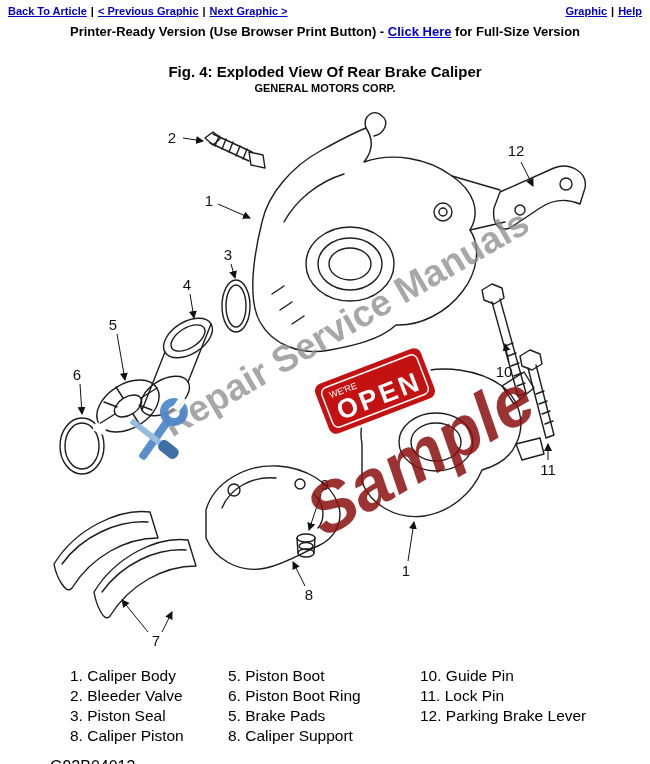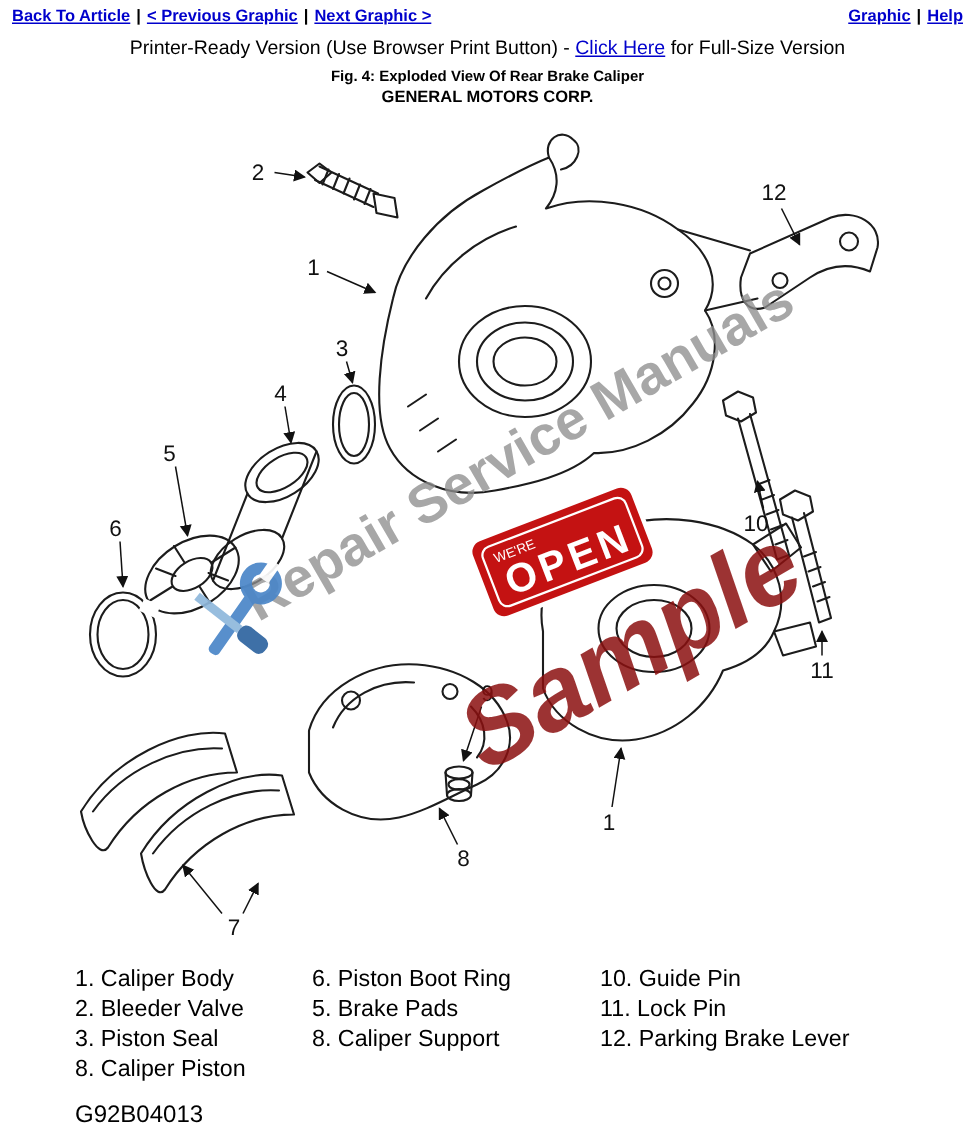--- a/index.html
+++ b/index.html
@@ -13,27 +13,27 @@
   }
   a { color:#0000cc; text-decoration:underline; cursor:pointer; }
   .nav {
     display:flex; justify-content:space-between;
     padding:5px 8px 2px 8px;
     font-size:11px; font-weight:bold;
   }
   .nav .group { display:flex; align-items:center; }
   .sep { color:#000; margin:0 4px; font-weight:bold; }
   .center { text-align:center; }
-  .printer-line { font-size:13px; font-weight:normal; margin-top:5px; }
-  .fig-caption { font-size:10px; font-weight:bold; margin-top:7px; }
+  .printer-line { font-size:13px; font-weight:bold; margin-top:5px; }
+  .fig-caption { font-size:15px; font-weight:bold; margin-top:24px; }
   .company { font-size:11px; font-weight:bold; margin-top:2px; }
   .diagram { position:relative; width:650px; height:572px; }
   svg text { font-family:"Liberation Sans", sans-serif; }
   .callout { font-size:15px; fill:#111; }
-  .legend { display:flex; margin-left:50px; font-size:15.5px; line-height:20px; }
+  .legend { display:flex; margin-left:70px; font-size:15.5px; line-height:20px; }
   .legend .col1 { width:158px; }
   .legend .col2 { width:192px; }
   .legend .col3 { width:220px; }
   .footer-code { margin:12px 0 0 50px; font-size:16px; }
 </style>
 </head>
 <body>
 
 <div class="nav">
   <div class="group">
@@ -248,20 +248,21 @@
 </div>
 
 <div class="legend">
   <div class="col1">
     <div>1. Caliper Body</div>
     <div>2. Bleeder Valve</div>
     <div>3. Piston Seal</div>
     <div>8. Caliper Piston</div>
   </div>
   <div class="col2">
+    <div>5. Piston Boot</div>
     <div>6. Piston Boot Ring</div>
     <div>5. Brake Pads</div>
     <div>8. Caliper Support</div>
   </div>
   <div class="col3">
     <div>10. Guide Pin</div>
     <div>11. Lock Pin</div>
     <div>12. Parking Brake Lever</div>
   </div>
 </div>

